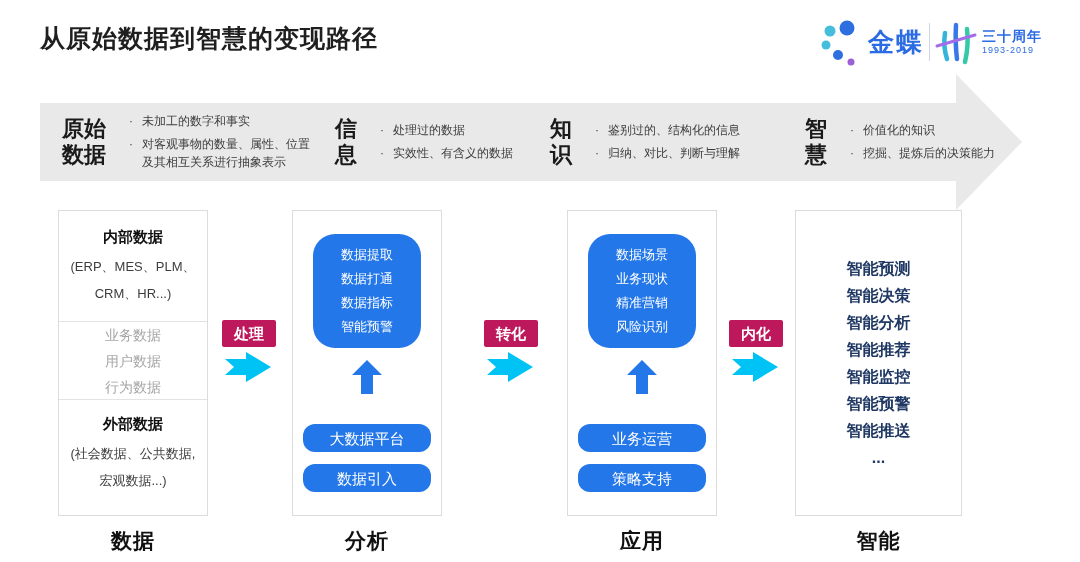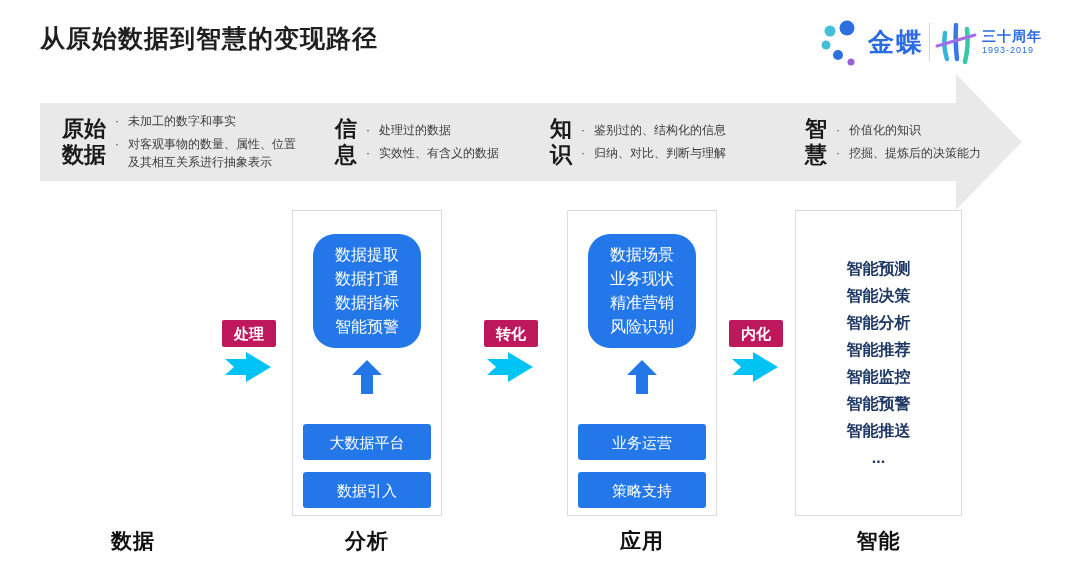--- a/index.html
+++ b/index.html
@@ -18,21 +18,21 @@
   .logo-right { display:flex; flex-direction:column; line-height:1.25; }
   .anniv { font-size:14px; font-weight:bold; color:#2b6be3; letter-spacing:1px; }
   .years { font-size:9px; color:#2b6be3; letter-spacing:1px; }
 
   
   .banner { position:absolute; left:40px; top:103px; width:980px; height:78px; }
   .banner-body { position:absolute; left:0; top:0; width:916px; height:78px; background:#e9e9e9; }
   .banner-head { position:absolute; left:916px; top:-29px; width:0; height:0;
     border-top:68px solid transparent; border-bottom:68px solid transparent;
     border-left:66px solid #e9e9e9; }
-  .stage { position:absolute; top:0; height:78px; display:flex; align-items:center; }
+  .stage { position:absolute; top:0; height:78px; display:flex; align-items:center; gap:14px; }
   .stage-label { font-size:22px; font-weight:bold; color:#1a1a1a; line-height:1.18; }
   .stage-bullets { display:flex; flex-direction:column; justify-content:center; gap:4px; }
   .bullet { display:flex; align-items:flex-start; font-size:12px; color:#3d3d3d; line-height:1.55; }
   .bullet .dot { width:22px; flex:0 0 22px; text-align:center; color:#3d3d3d; }
 
   
   .col { position:absolute; top:210px; height:306px; background:#fff; border:1px solid #dcdcdc; }
   .col1 { left:58px;  width:150px; }
   .col2 { left:292px; width:150px; }
   .col3 { left:567px; width:150px; }
@@ -43,24 +43,24 @@
   .c1-sec.a { height:111px; border-bottom:1px solid #e3e3e3; padding-top:17px; }
   .c1-sec.b { height:78px; border-bottom:1px solid #e3e3e3; display:flex; flex-direction:column;
     justify-content:center; }
   .c1-sec.c { padding-top:15px; }
   .c1-head { font-size:15px; font-weight:bold; color:#111; margin-bottom:7px; }
   .c1-sub { font-size:13px; color:#3d3d3d; line-height:2.05; padding:0 6px; }
   .c1-item { font-size:14px; color:#a6a6a6; line-height:26px; }
 
   .panel { margin:23px auto 0; width:108px; height:114px; background:#2377e8; border-radius:22px;
     display:flex; flex-direction:column; justify-content:center; align-items:center; }
-  .panel span { color:#fff; font-size:16px; line-height:24px; }
+  .panel span { color:#fff; font-size:13px; line-height:24px; }
   .up-arrow { display:block; margin:12px auto 0; }
-  .blue-btn { margin:0 auto; width:128px; height:36px; background:#2377e8; border:none;
-    border-radius:3px; color:#fff; font-size:15px; line-height:29px; text-align:center;
+  .blue-btn { margin:0 auto; width:128px; height:28px; background:#2377e8; border:none;
+    border-radius:12px; color:#fff; font-size:15px; line-height:29px; text-align:center;
     font-family:inherit; display:block; }
   .btn1 { margin-top:30px; }
   .btn2 { margin-top:12px; }
 
   .c4-item { font-size:16px; font-weight:bold; color:#1f3864; line-height:1; }
 
   
   .badge { position:absolute; top:320px; width:54px; height:27px; background:#be185d;
     color:#fff; font-size:15px; font-weight:bold; text-align:center; line-height:27px;
     border-radius:2px; }
@@ -169,20 +169,35 @@
             <span>价值化的知识</span>
           </div>
         <div class="bullet">
             <span class="dot">·</span>
             <span>挖掘、提炼后的决策能力</span>
           </div>
       </div>
     </div>
   </div>
 
+  <div class="col col1">
+    <div class="c1-sec a">
+      <div class="c1-head">内部数据</div>
+      <div class="c1-sub">(ERP、MES、PLM、CRM、HR...)</div>
+    </div>
+    <div class="c1-sec b">
+      <div class="c1-item">业务数据</div>
+      <div class="c1-item">用户数据</div>
+      <div class="c1-item">行为数据</div>
+    </div>
+    <div class="c1-sec c">
+      <div class="c1-head">外部数据</div>
+      <div class="c1-sub">(社会数据、公共数据, 宏观数据...)</div>
+    </div>
+  </div>
 
   <div class="col col2">
     <div class="panel">
       <span>数据提取</span>
       <span>数据打通</span>
       <span>数据指标</span>
       <span>智能预警</span>
     </div>
     <svg class="up-arrow" width="30" height="34" viewBox="0 0 30 34">
       <polygon points="15,0 30,15 21,15 21,34 9,34 9,15 0,15" fill="#2377e8"></polygon>

